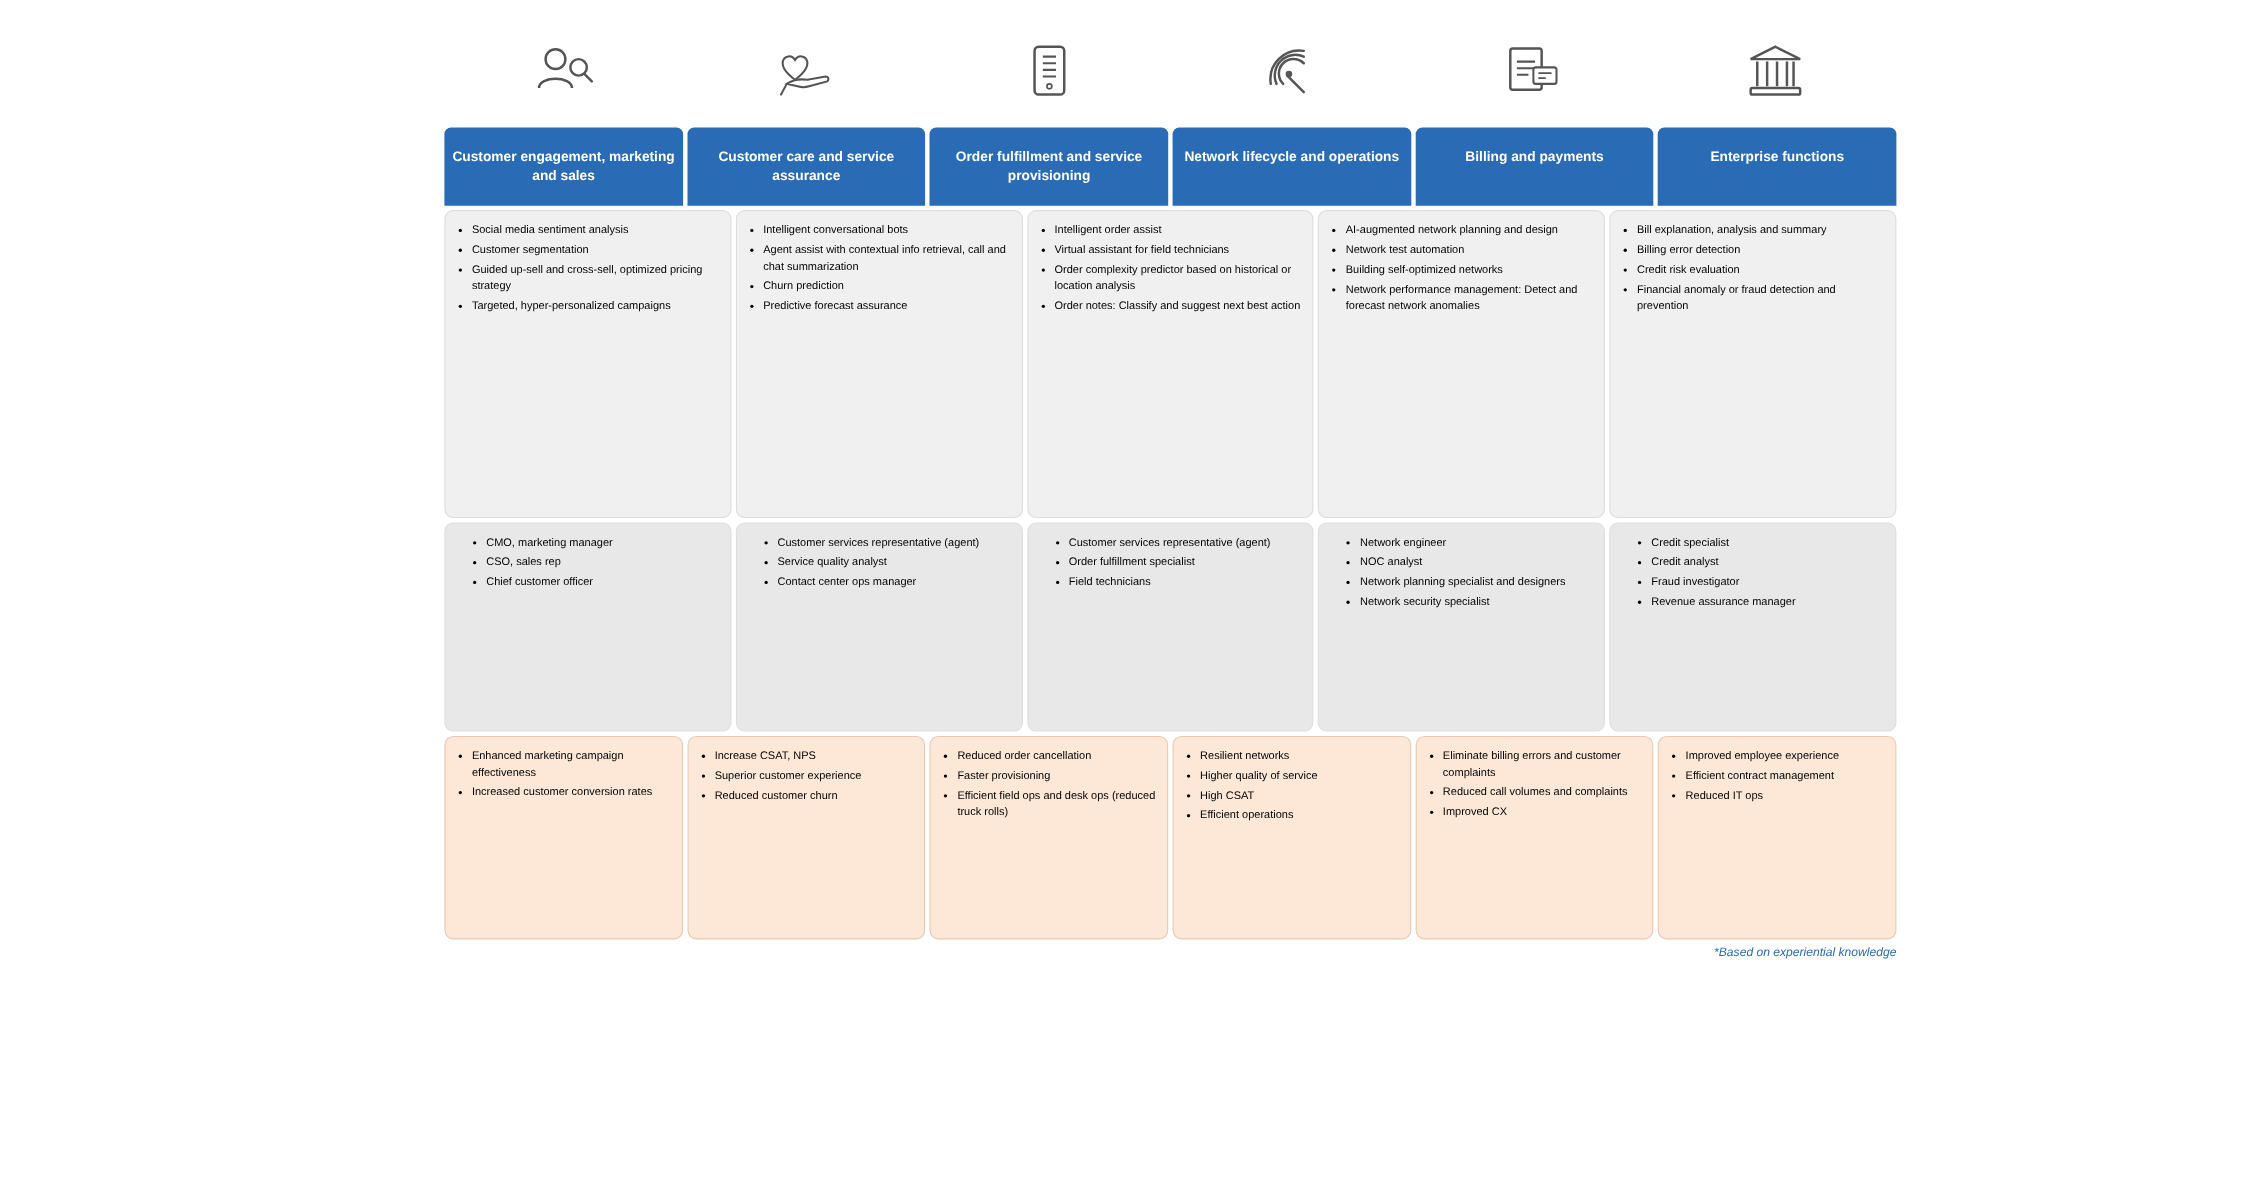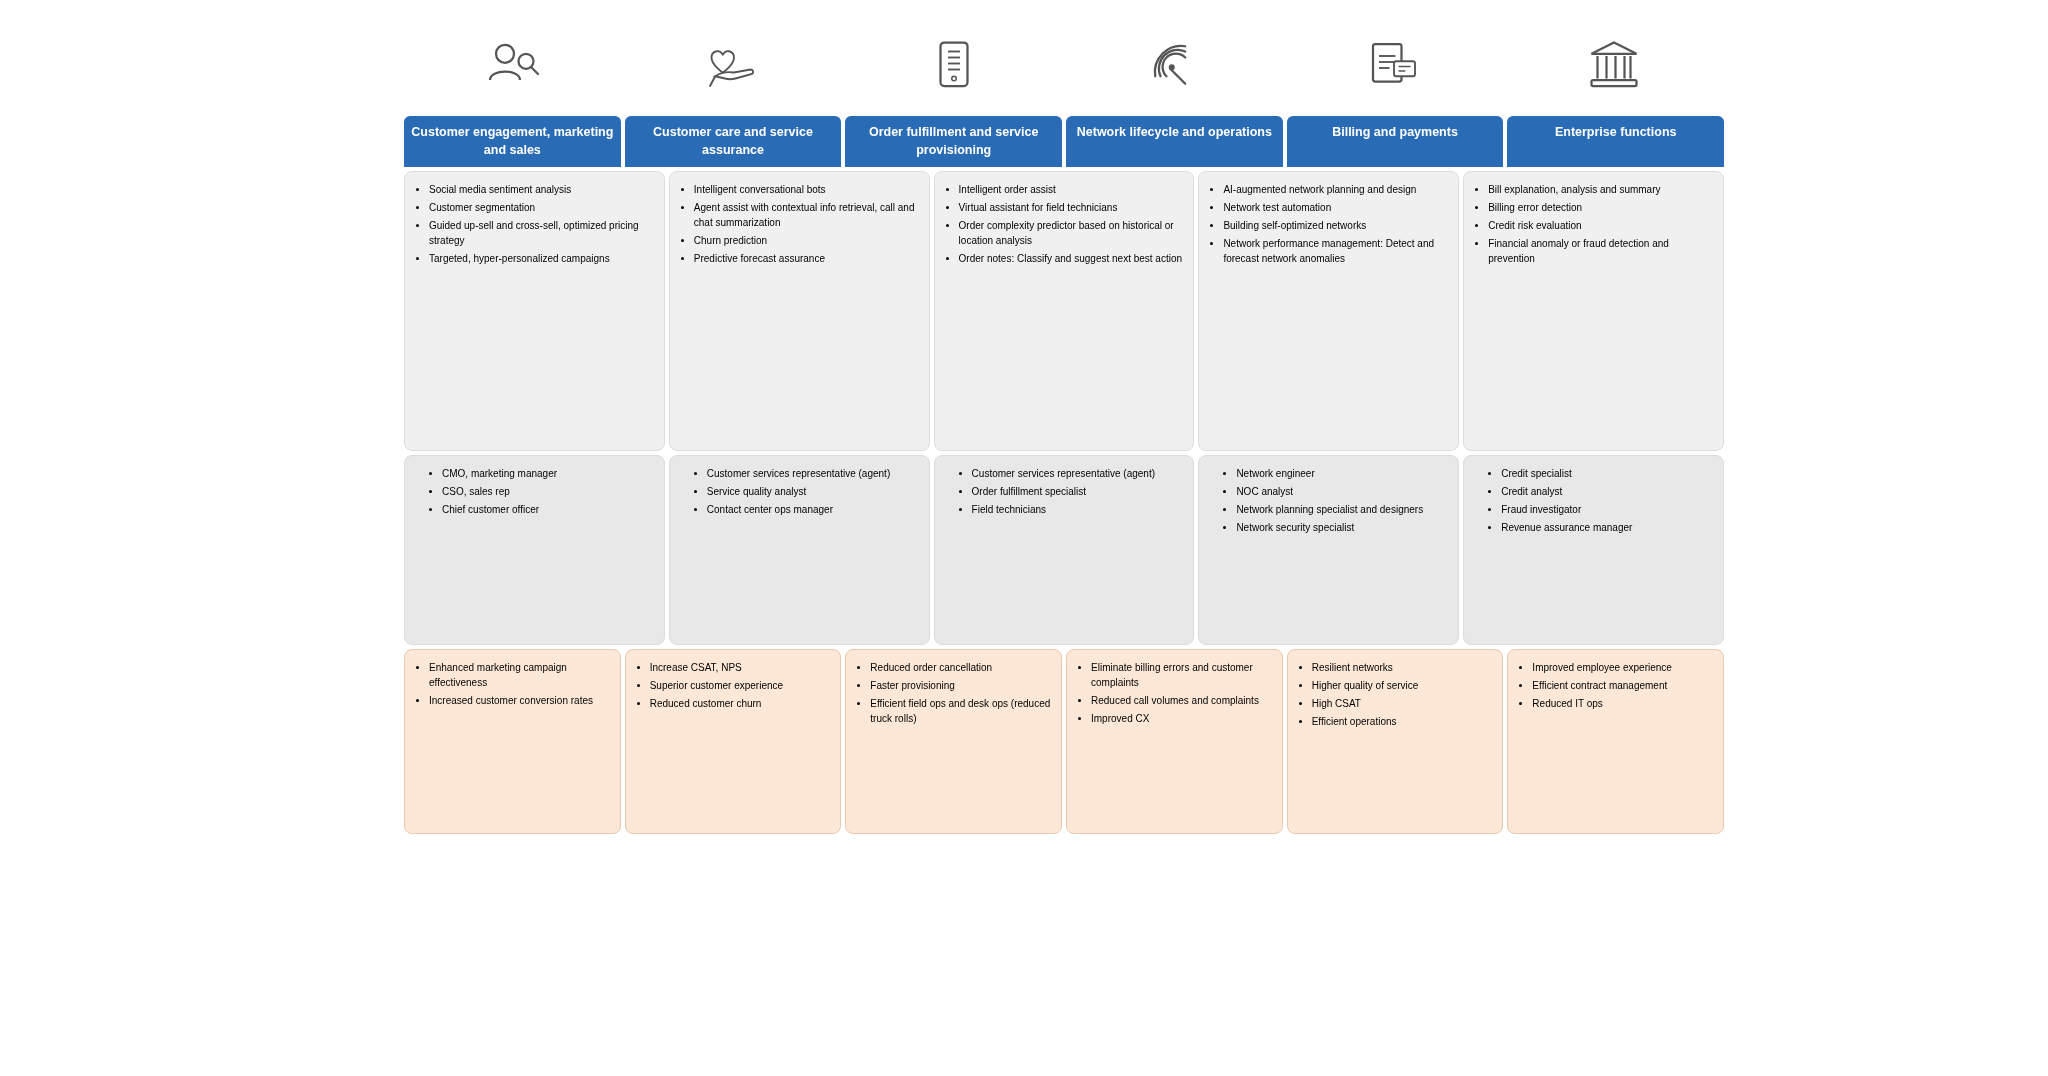--- a/index.html
+++ b/index.html
@@ -71,21 +71,21 @@
       gap: 4px;
       margin-bottom: 4px;
     }
     .header-cell {
       flex: 1;
       background: #2a6bb5;
       color: #fff;
       text-align: center;
       font-weight: bold;
       font-size: 12.5px;
-      padding: 8px 6px;
+      padding: 18px 6px;
       border-radius: 6px 6px 0 0;
       line-height: 1.4;
     }
     
     .data-rows {
       display: flex;
       flex-direction: column;
       gap: 4px;
     }
     .data-row {
@@ -317,38 +317,39 @@
             </div>
             <div class="data-cell benefits-cell">
               <ul>
                 <li>Reduced order cancellation</li>
                 <li>Faster provisioning</li>
                 <li>Efficient field ops and desk ops (reduced truck rolls)</li>
               </ul>
             </div>
             <div class="data-cell benefits-cell">
               <ul>
-                <li>Eliminate billing errors and customer complaints</li>
-                <li>Reduced call volumes and complaints</li>
-                <li>Improved CX</li>
-              </ul>
-            </div>
-            <div class="data-cell benefits-cell">
-              <ul>
                 <li>Resilient networks</li>
                 <li>Higher quality of service</li>
                 <li>High CSAT</li>
                 <li>Efficient operations</li>
               </ul>
             </div>
             <div class="data-cell benefits-cell">
               <ul>
+                <li>Eliminate billing errors and customer complaints</li>
+                <li>Reduced call volumes and complaints</li>
+                <li>Improved CX</li>
+              </ul>
+            </div>
+            <div class="data-cell benefits-cell">
+              <ul>
                 <li>Improved employee experience</li>
                 <li>Efficient contract management</li>
                 <li>Reduced IT ops</li>
               </ul>
             </div>
           </div>
         </div>
 
+      <div class="footnote">*Based on experiential knowledge</div>
     </div>
   </div>
 </div>
 
 </body></html>

